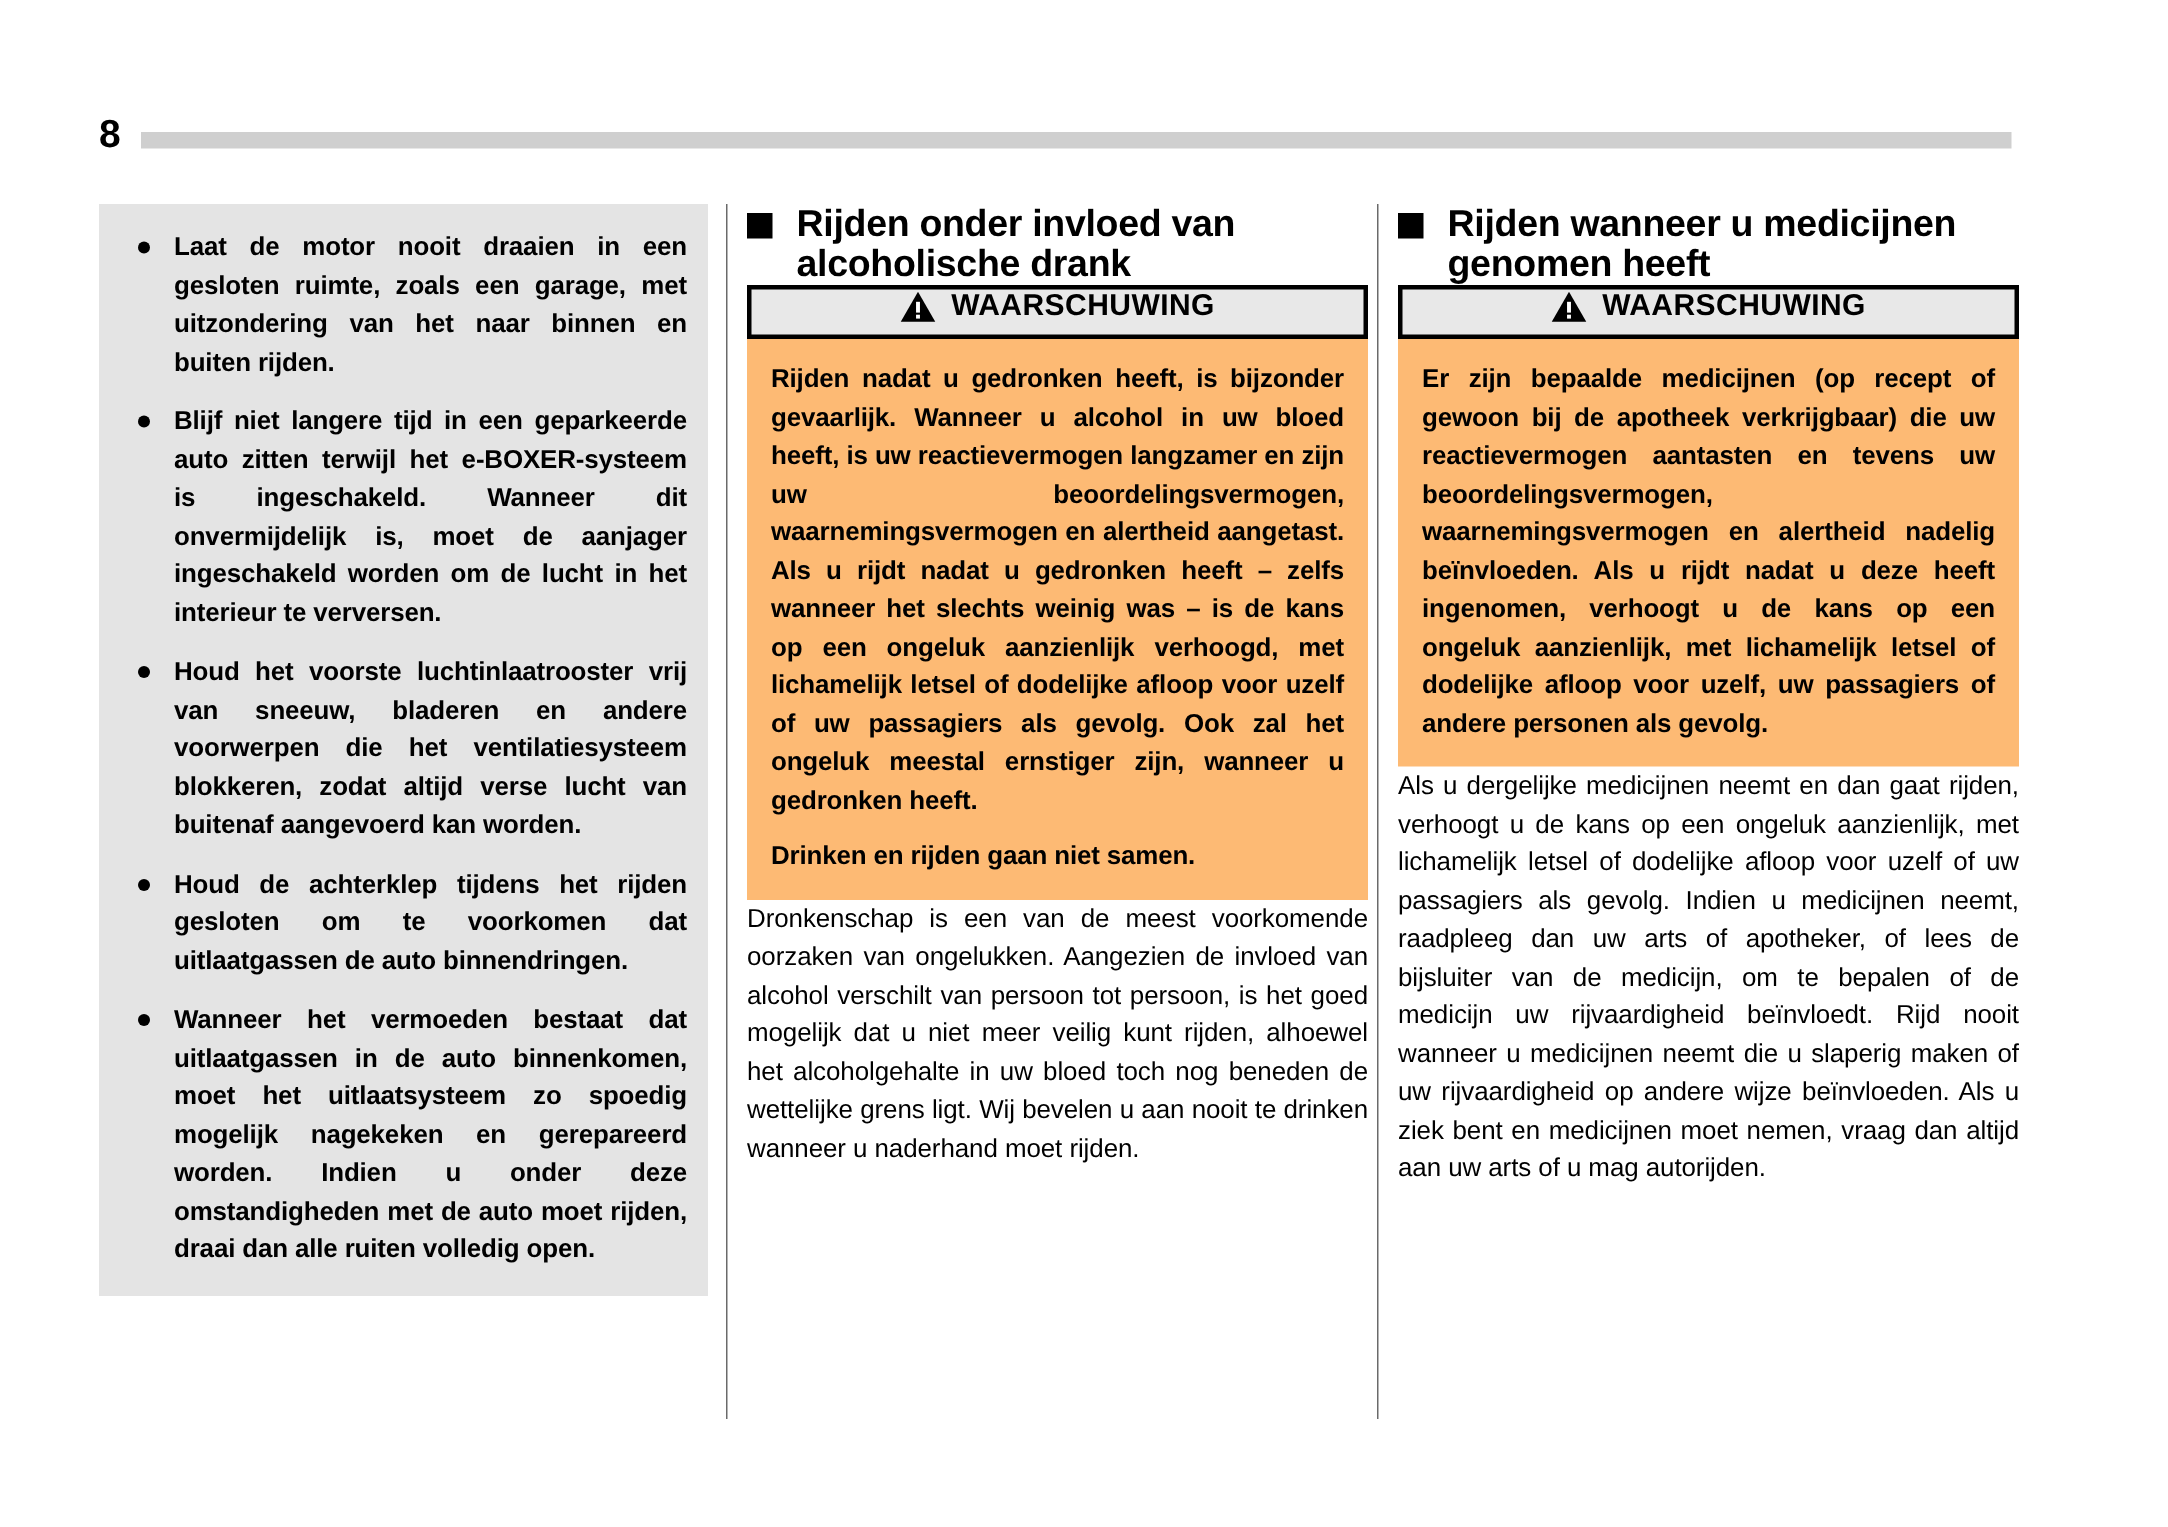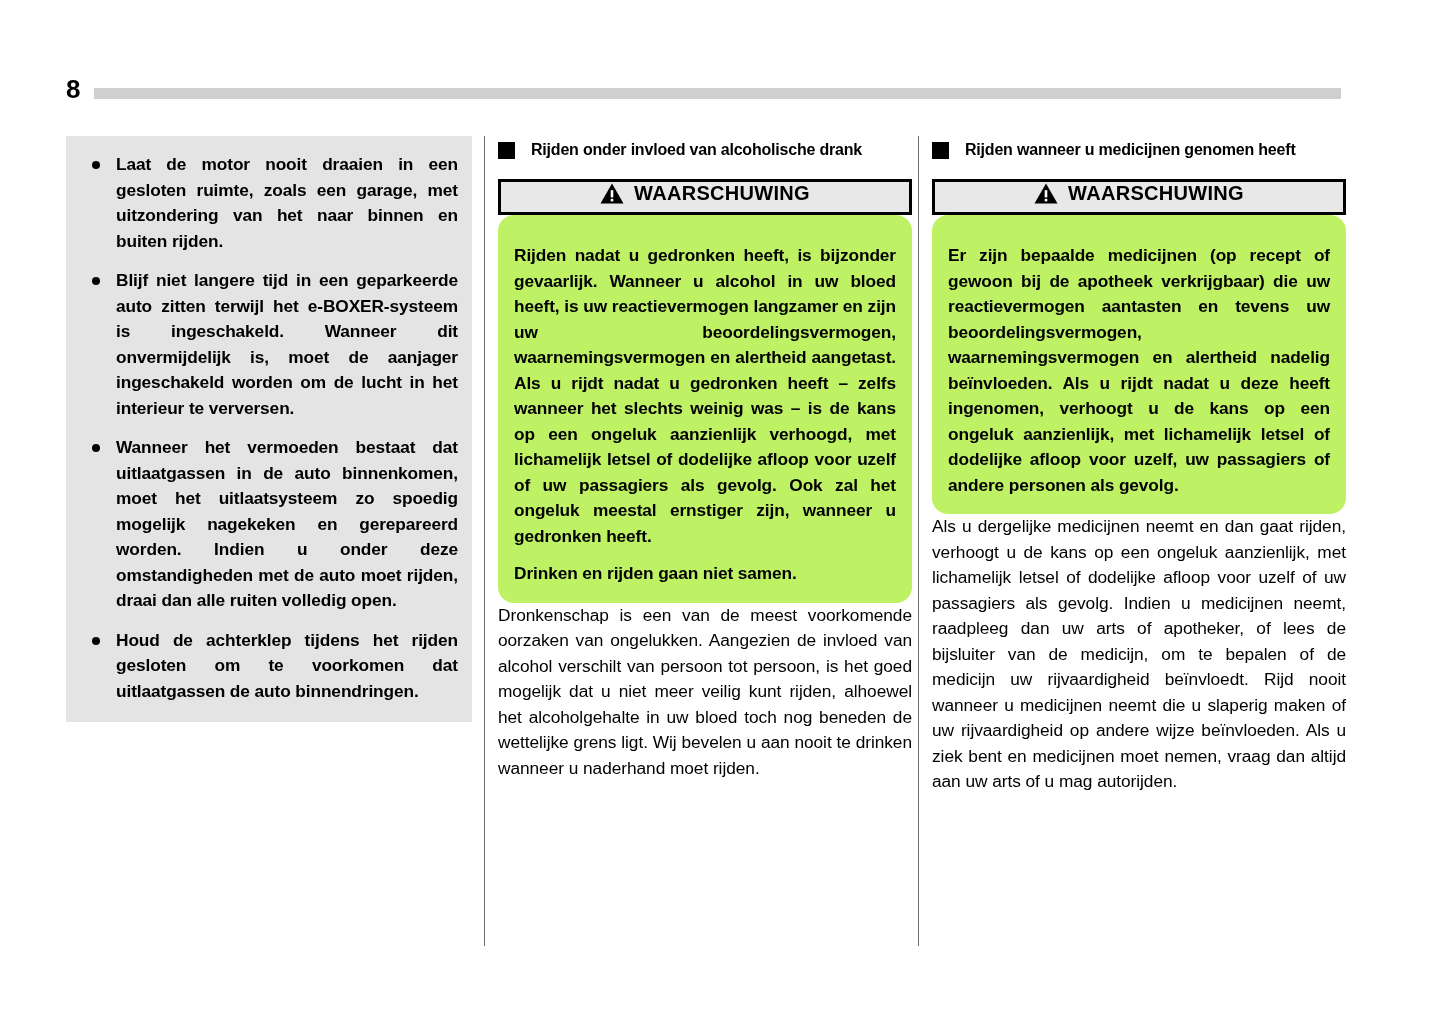--- a/index.html
+++ b/index.html
@@ -102,25 +102,25 @@
     width: 8px;
     height: 8px;
     background: #000;
     border-radius: 50%;
   }
 
   
   .section-head {
     position: relative;
     padding-left: 33px;
-    font-size: 16px;
+    font-size: 25px;
     font-weight: bold;
     line-height: 27px;
     letter-spacing: -0.2px;
-    margin-bottom: 16px;
+    margin-bottom: 0;
   }
   .section-head .sq {
     position: absolute;
     left: 0;
     top: 6px;
     width: 17px;
     height: 17px;
     background: #000;
   }
 
@@ -141,24 +141,23 @@
     margin-right: 10px;
     position: relative;
     top: 1px;
   }
   .warn-title-text {
     font-size: 20px;
     font-weight: bold;
     letter-spacing: 0.3px;
   }
   .warn-body {
-    background: #bef264;
-    padding: 28px 16px 16px 16px;
+    background: #fdba74;
+    padding: 14px 16px 16px 16px;
     box-sizing: border-box;
-    border-radius: 16px;
   }
   .warn-body p {
     margin: 0 0 12px 0;
     font-size: 17.3px;
     font-weight: bold;
     line-height: 25.5px;
     text-align: justify;
     letter-spacing: -0.1px;
   }
   .warn-body p:last-child { margin-bottom: 0; }
@@ -192,25 +191,29 @@
       <li>
         <span class="dot"></span>
         <span>Laat de motor nooit draaien in een gesloten ruimte, zoals een garage, met uitzondering van het naar binnen en buiten rijden.</span>
       </li>
       <li>
         <span class="dot"></span>
         <span>Blijf niet langere tijd in een geparkeerde auto zitten terwijl het e-BOXER-systeem is ingeschakeld. Wanneer dit onvermijdelijk is, moet de aanjager ingeschakeld worden om de lucht in het interieur te verversen.</span>
       </li>
       <li>
         <span class="dot"></span>
+        <span>Houd het voorste luchtinlaatrooster vrij van sneeuw, bladeren en andere voorwerpen die het ventilatiesysteem blokkeren, zodat altijd verse lucht van buitenaf aangevoerd kan worden.</span>
+      </li>
+      <li>
+        <span class="dot"></span>
+        <span>Houd de achterklep tijdens het rijden gesloten om te voorkomen dat uitlaatgassen de auto binnendringen.</span>
+      </li>
+      <li>
+        <span class="dot"></span>
         <span>Wanneer het vermoeden bestaat dat uitlaatgassen in de auto binnenkomen, moet het uitlaatsysteem zo spoedig mogelijk nagekeken en gerepareerd worden. Indien u onder deze omstandigheden met de auto moet rijden, draai dan alle ruiten volledig open.</span>
-      </li>
-      <li>
-        <span class="dot"></span>
-        <span>Houd de achterklep tijdens het rijden gesloten om te voorkomen dat uitlaatgassen de auto binnendringen.</span>
       </li>
     </ul>
   </div>
 </div>
 
 <div class="column" id="col-mid">
   <div class="section-head">
     <span class="sq"></span>
     <span>Rijden onder invloed van alcoholische drank</span>
   </div>

